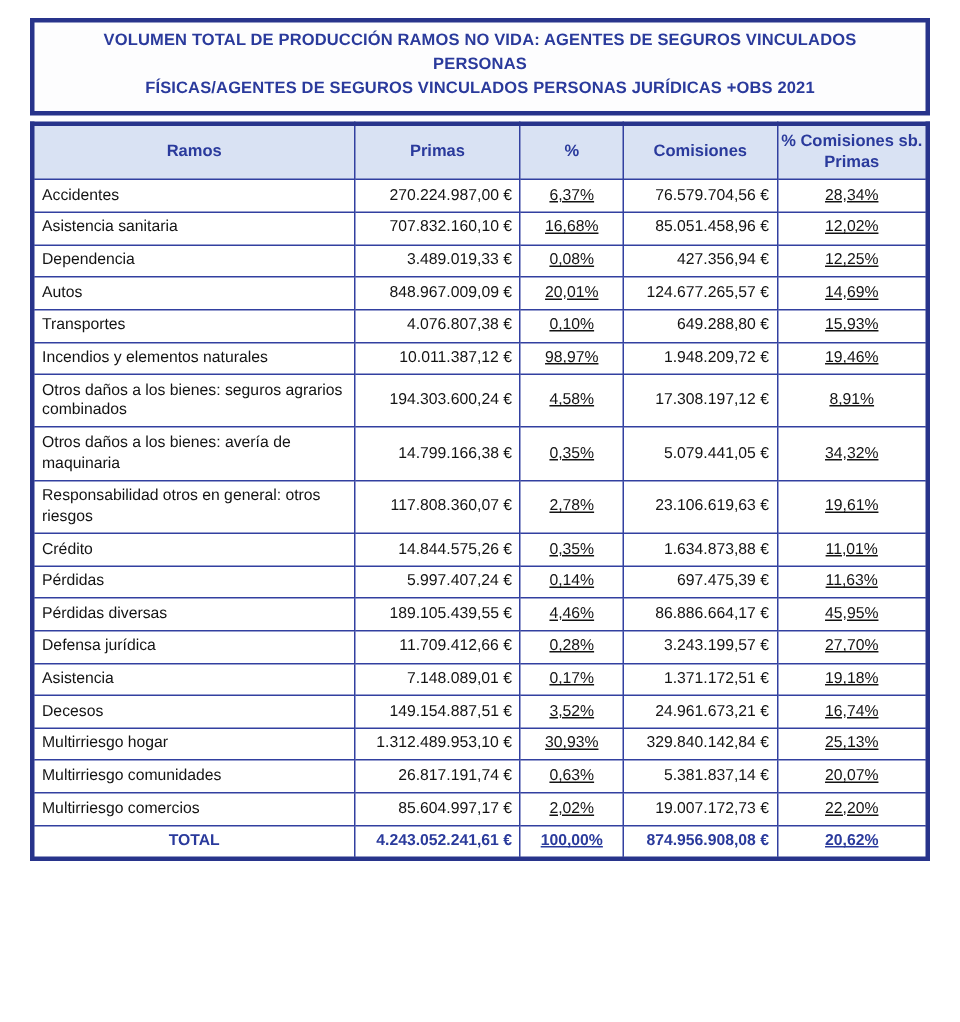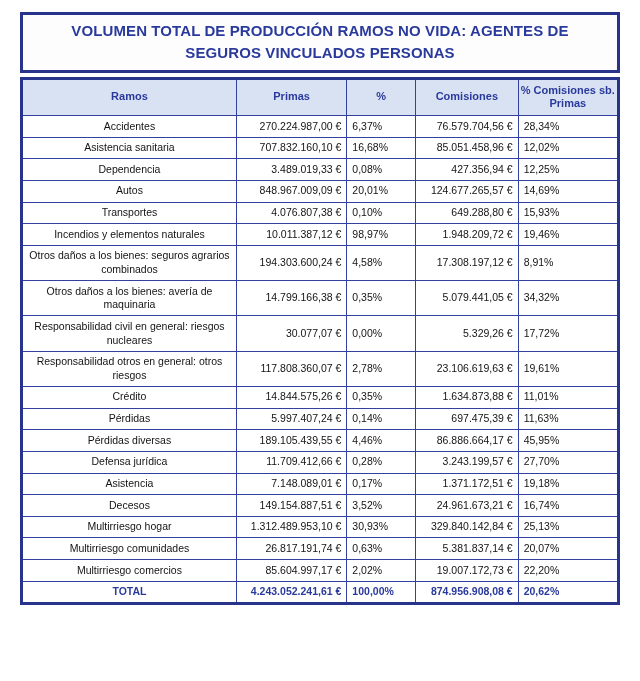--- a/index.html
+++ b/index.html
@@ -18,21 +18,21 @@
   }
   .title-box {
     box-sizing: border-box;
     width: 600px;
     border: 3px solid #28348b;
     background: #fdfdfe;
     text-align: center;
     padding: 5px 20px 6px 20px;
     color: #2a3a9c;
     font-weight: bold;
-    font-size: 15px;
+    font-size: 11px;
     line-height: 1.45;
     letter-spacing: 0.1px;
   }
   table.prod {
     margin-top: 4px;
     width: 600px;
     border-collapse: collapse;
     border: 3px solid #28348b;
     table-layout: fixed;
   }
@@ -52,41 +52,42 @@
     height: 34px;
   }
   table.prod td {
     background: #ffffff;
     color: #131313;
     font-size: 10.5px;
     line-height: 1.3;
     padding: 3.5px 5px;
     vertical-align: middle;
   }
-  td.name { text-align: center; }
+  td.name { text-align: left; }
   td.num  { text-align: right; padding-right: 7px; }
-  td.pct  { text-align: left; }
+  td.pct  { text-align: center; text-decoration: underline; }
   tr.total-row td {
     color: #2a3a9c;
     font-weight: bold;
   }
   tr.total-row td.name { text-align: center; }
   col.c-ramos { width: 36%; }
   col.c-primas { width: 18.5%; }
   col.c-pct { width: 11.5%; }
   col.c-comisiones { width: 17.2%; }
   col.c-pctsb { width: 16.8%; }
 </style>
 </head>
 <body>
 
 <div class="page">
 
   <div class="title-box">
     <div>VOLUMEN TOTAL DE PRODUCCIÓN RAMOS NO VIDA: AGENTES DE SEGUROS VINCULADOS PERSONAS</div>
+    <div>FÍSICAS/AGENTES DE SEGUROS VINCULADOS PERSONAS JURÍDICAS +OBS  2021</div>
   </div>
 
   <table class="prod">
     <colgroup>
       <col class="c-ramos">
         <col class="c-primas">
         <col class="c-pct">
         <col class="c-comisiones">
         <col class="c-pctsb">
     </colgroup>
@@ -150,27 +151,20 @@
     <td class="pct">8,91%</td>
   </tr>
         <tr>
     <td class="name">Otros daños a los bienes: avería de maquinaria</td>
     <td class="num">14.799.166,38 €</td>
     <td class="pct">0,35%</td>
     <td class="num">5.079.441,05 €</td>
     <td class="pct">34,32%</td>
   </tr>
         <tr>
-    <td class="name">Responsabilidad civil en general: riesgos nucleares</td>
-    <td class="num">30.077,07 €</td>
-    <td class="pct">0,00%</td>
-    <td class="num">5.329,26 €</td>
-    <td class="pct">17,72%</td>
-  </tr>
-        <tr>
     <td class="name">Responsabilidad otros en general: otros riesgos</td>
     <td class="num">117.808.360,07 €</td>
     <td class="pct">2,78%</td>
     <td class="num">23.106.619,63 €</td>
     <td class="pct">19,61%</td>
   </tr>
         <tr>
     <td class="name">Crédito</td>
     <td class="num">14.844.575,26 €</td>
     <td class="pct">0,35%</td>

